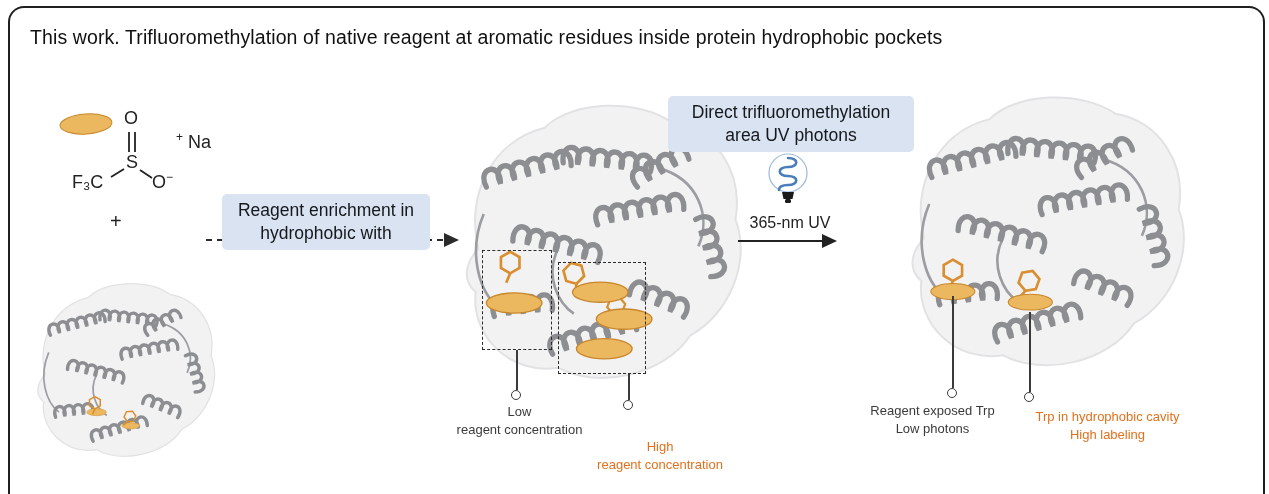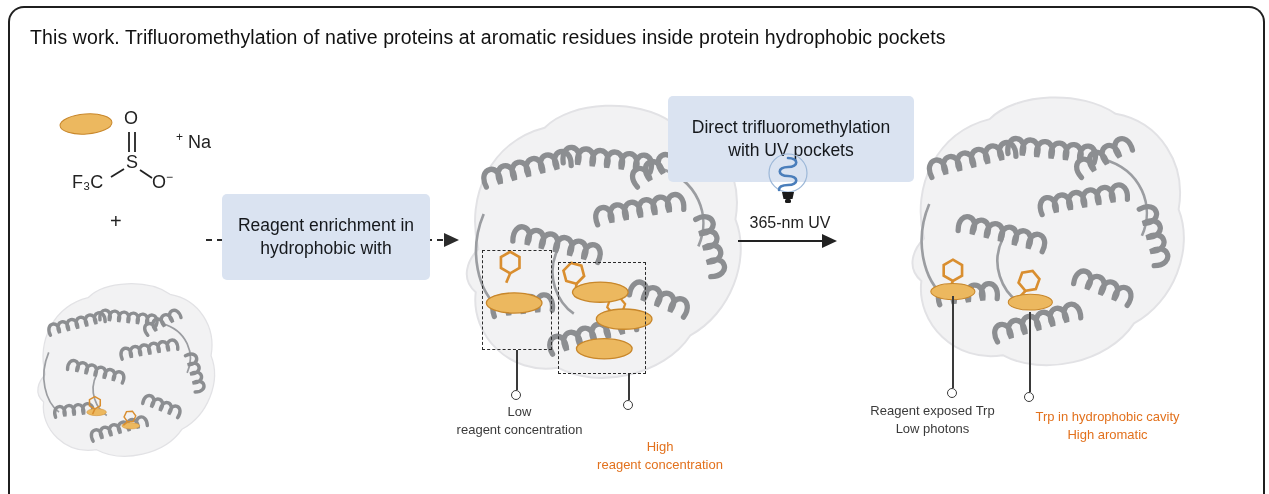--- a/index.html
+++ b/index.html
@@ -17,21 +17,21 @@
   .title { left:30px; top:26px; font-size:19.5px; color:#111; letter-spacing:0.1px; }
 
   
   .chem-text { font-size:18px; color:#222; }
   .chem-text sup { font-size:12px; }
   .plus-sign { font-size:20px; color:#222; }
 
   
   .bluebox {
     background:#DAE3F1; border-radius:5px; text-align:center;
-    font-size:17.5px; color:#15181c; line-height:1.3; padding:20px 8px;
+    font-size:17.5px; color:#15181c; line-height:1.3; padding:5px 8px;
   }
   .bluebox div { white-space:nowrap; }
 
   .uv-label { font-size:16px; color:#222; text-align:center; }
 
   
   .dashbox { border:1.7px dashed #2b2b2b; background:transparent; }
 
   
   .pline { width:1.6px; background:#3a3a3a; }
@@ -70,21 +70,21 @@
       <use href="#coil4" transform="translate(44,168) rotate(-6)"></use>
       <use href="#coil4" transform="translate(146,152) rotate(22)"></use>
       <use href="#coil6" transform="translate(88,196) rotate(-16)"></use>
       <use href="#coil4" transform="translate(196,96) rotate(75)"></use>
     </g>
   </defs>
 </svg>
 
 <div class="frame"></div>
 
-<div class="abs title">This work. Trifluoromethylation of native proteins at aromatic residues inside protein hydrophobic pockets</div>
+<div class="abs title">This work. Trifluoromethylation of native reagent at aromatic residues inside protein hydrophobic pockets</div>
 
 <div class="abs" style="left:50px; top:98px; width:170px; height:140px;">
   <svg class="abs" style="left:0; top:0;" width="170" height="140">
     <ellipse cx="36" cy="26" rx="26" ry="10" transform="rotate(-4 36 26)" fill="#ECB85F" stroke="#C8872B" stroke-width="1"></ellipse>
     <line x1="79" y1="34" x2="79" y2="54" stroke="#222" stroke-width="1.8"></line>
     <line x1="85" y1="34" x2="85" y2="54" stroke="#222" stroke-width="1.8"></line>
     <line x1="90" y1="72" x2="102" y2="80" stroke="#222" stroke-width="1.8"></line>
     <line x1="74" y1="71" x2="61" y2="79" stroke="#222" stroke-width="1.8"></line>
   </svg>
   <span class="abs chem-text" style="left:74px; top:10px;">O</span>
@@ -136,21 +136,21 @@
 
 <div class="abs pline" style="left:628px; top:374px; height:26px;"></div>
 <div class="abs pcircle" style="left:623px; top:400px;"></div>
 <div class="abs note orange" style="left:545px; top:438px; width:230px;">
   <div>High</div>
   <div>reagent concentration</div>
 </div>
 
 <div class="abs bluebox" style="left:668px; top:96px; width:246px;">
   <div>Direct trifluoromethylation</div>
-  <div>with UV pockets</div>
+  <div>area UV photons</div>
 </div>
 
 <svg class="abs" style="left:764px; top:148px;" width="48" height="60">
   <circle cx="24" cy="25" r="19" stroke="#9db8d8" stroke-width="1.2" fill="none"></circle>
   <path d="M24,10 c11,0 11,9 0,9 c-11,0 -11,9 0,9 c11,0 11,9 0,9 c-6,0 -9,2 -9,5" stroke="#4a7ebb" stroke-width="2.6" fill="none" stroke-linecap="round"></path>
   <path d="M18,44 h12 l-1.5,7 h-9 z" fill="#1a1a1a"></path>
   <rect x="21" y="51" width="6" height="4" rx="1.5" fill="#1a1a1a"></rect>
 </svg>
 
 <div class="abs uv-label" style="left:730px; top:214px; width:120px;text-align:center;">365-nm UV</div>
@@ -172,14 +172,14 @@
 <div class="abs pcircle" style="left:947px; top:388px;"></div>
 <div class="abs note" style="left:840px; top:402px; width:185px;">
   <div>Reagent exposed Trp</div>
   <div>Low photons</div>
 </div>
 
 <div class="abs pline" style="left:1029px; top:312px; height:80px;"></div>
 <div class="abs pcircle" style="left:1024px; top:392px;"></div>
 <div class="abs note orange" style="left:995px; top:408px; width:225px;">
   <div>Trp in hydrophobic cavity</div>
-  <div>High aromatic</div>
+  <div>High labeling</div>
 </div>
 
 </body></html>

